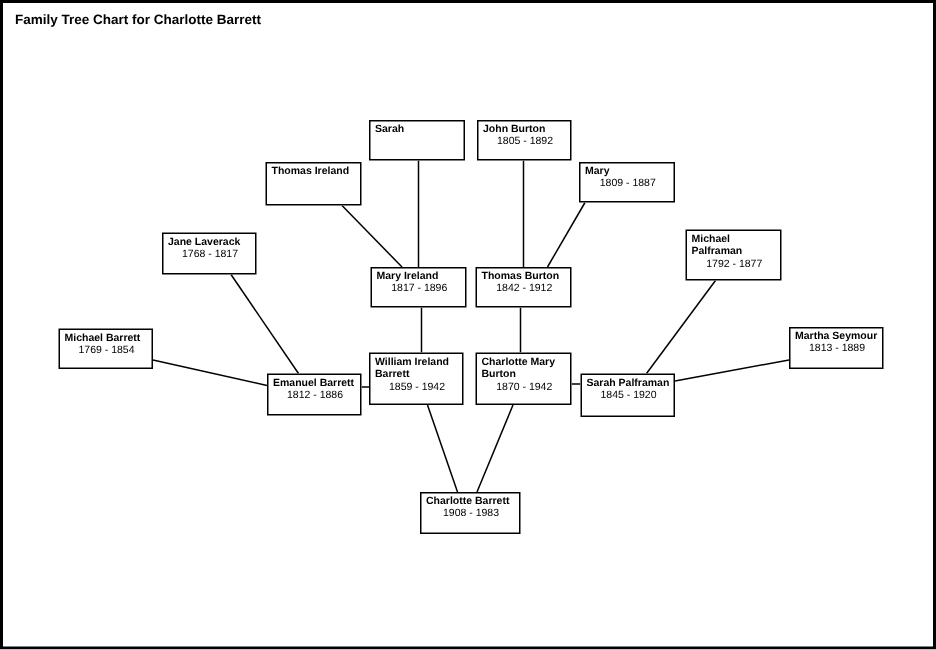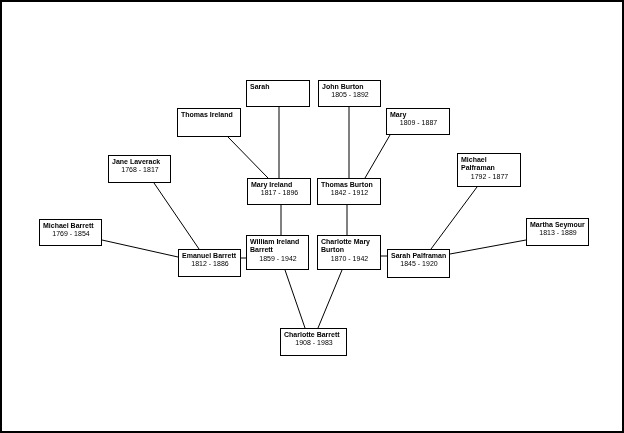--- a/index.html
+++ b/index.html
@@ -38,20 +38,21 @@
     line-height: 1.2;
     color: #000;
   }
   .pname { font-weight: bold; white-space: pre-line; }
   .pdates { text-align: center; font-weight: normal; }
 </style>
 </head>
 <body>
 
 <div id="frame">
+  <div id="chart-title">Family Tree Chart for Charlotte Barrett</div>
 
   <svg id="connections-layer" viewBox="0 0 624 433" xmlns="http://www.w3.org/2000/svg">
       <line x1="277" y1="105" x2="277" y2="176" stroke="#000000" stroke-width="1"></line>
       <line x1="226" y1="135" x2="266" y2="176" stroke="#000000" stroke-width="1"></line>
       <line x1="347" y1="105" x2="347" y2="176" stroke="#000000" stroke-width="1"></line>
       <line x1="388" y1="133" x2="363" y2="176" stroke="#000000" stroke-width="1"></line>
       <line x1="279" y1="203" x2="279" y2="233" stroke="#000000" stroke-width="1"></line>
       <line x1="345" y1="203" x2="345" y2="233" stroke="#000000" stroke-width="1"></line>
       <line x1="152" y1="181" x2="197" y2="247" stroke="#000000" stroke-width="1"></line>
       <line x1="100" y1="238" x2="176" y2="255" stroke="#000000" stroke-width="1"></line>

